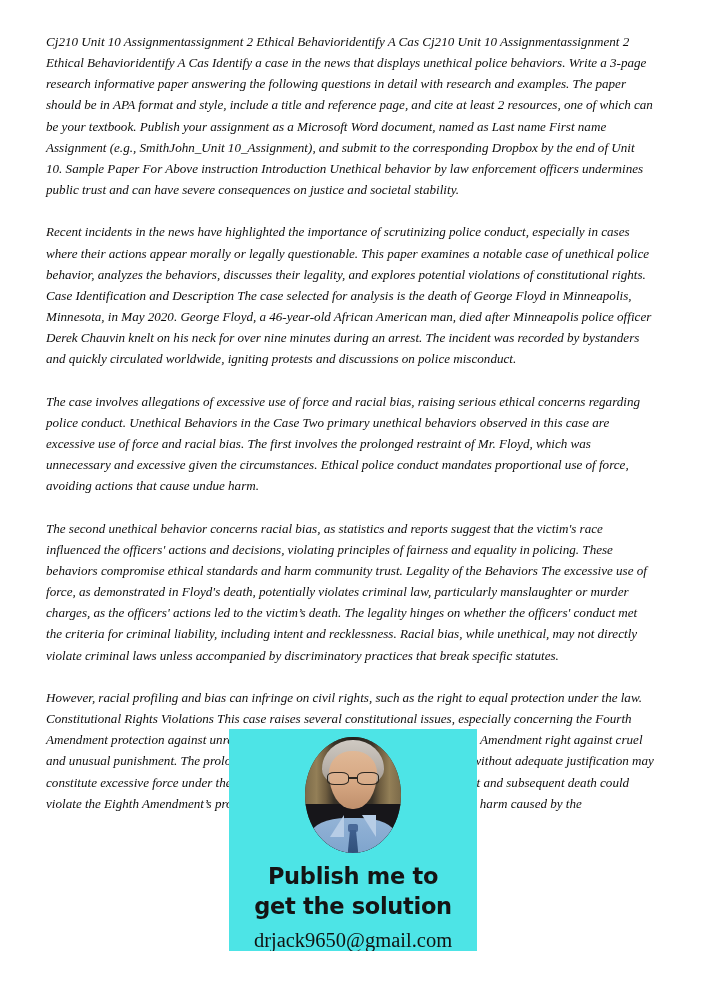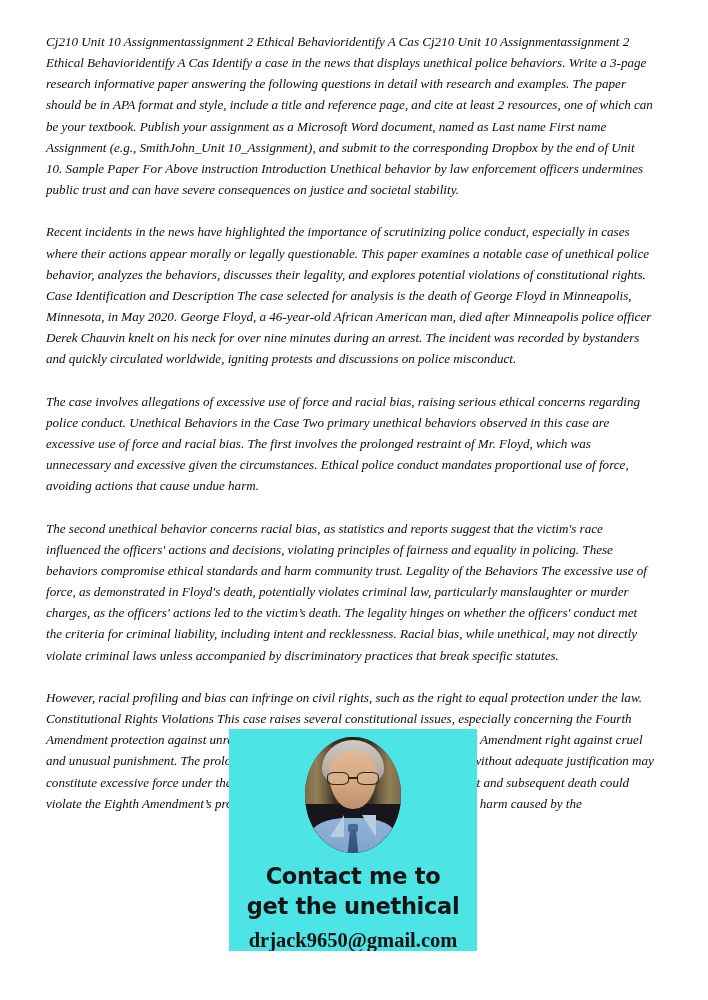--- a/index.html
+++ b/index.html
@@ -176,21 +176,21 @@
     line-height: 30px;
     color: #141414;
     text-align: center;
     letter-spacing: -0.3px;
     white-space: nowrap;
   }
   .contact-line.first { margin-top: 8px; }
 
   .contact-email {
     font-family: "Liberation Serif", "DejaVu Serif", serif;
-    font-weight: bold;
+    font-weight: normal;
     font-size: 20.5px;
     line-height: 26px;
     color: #111111;
     text-align: left;
     margin-top: 6px;
     white-space: nowrap;
   }
 </style>
 </head>
 <body>
@@ -214,19 +214,19 @@
       <div class="p-face"></div>
       <div class="p-glasses"></div>
       <div class="p-bridge"></div>
       <div class="p-shirt"></div>
       <div class="p-collarL"></div>
       <div class="p-collarR"></div>
       <div class="p-tieknot"></div>
       <div class="p-tie"></div>
     </div>
 
-    <div class="contact-line first">Contact me to</div>
-    <div class="contact-line">get the unethical</div>
+    <div class="contact-line first">Publish me to</div>
+    <div class="contact-line">get the solution</div>
     <div class="contact-email">drjack9650@gmail.com</div>
 
   </div>
 
 </div>
 
 </body></html>

